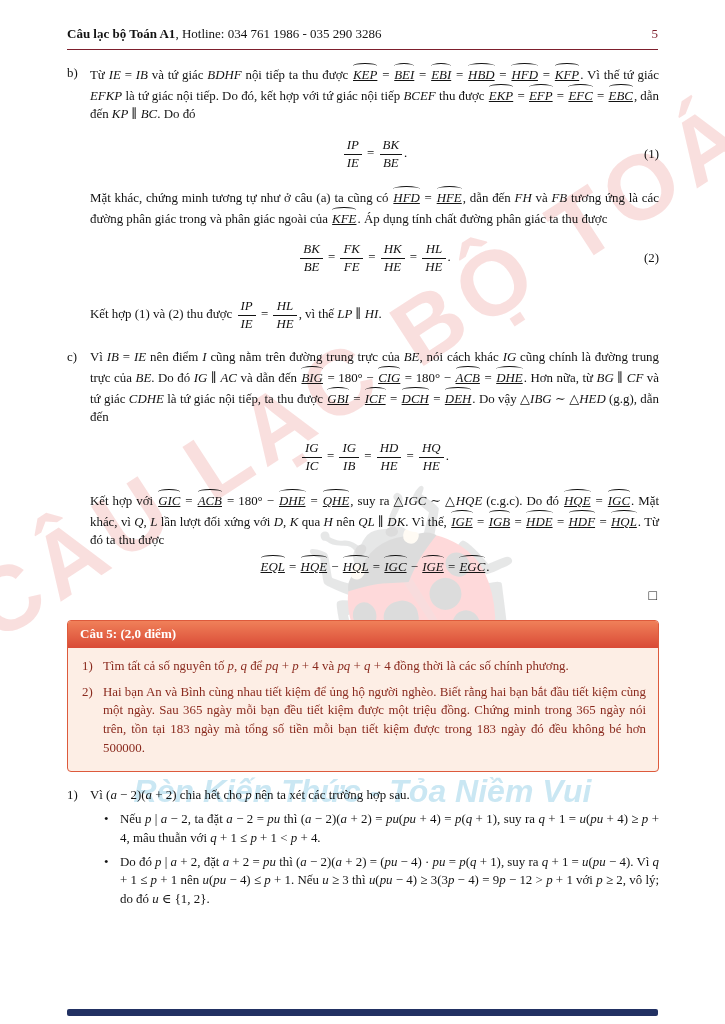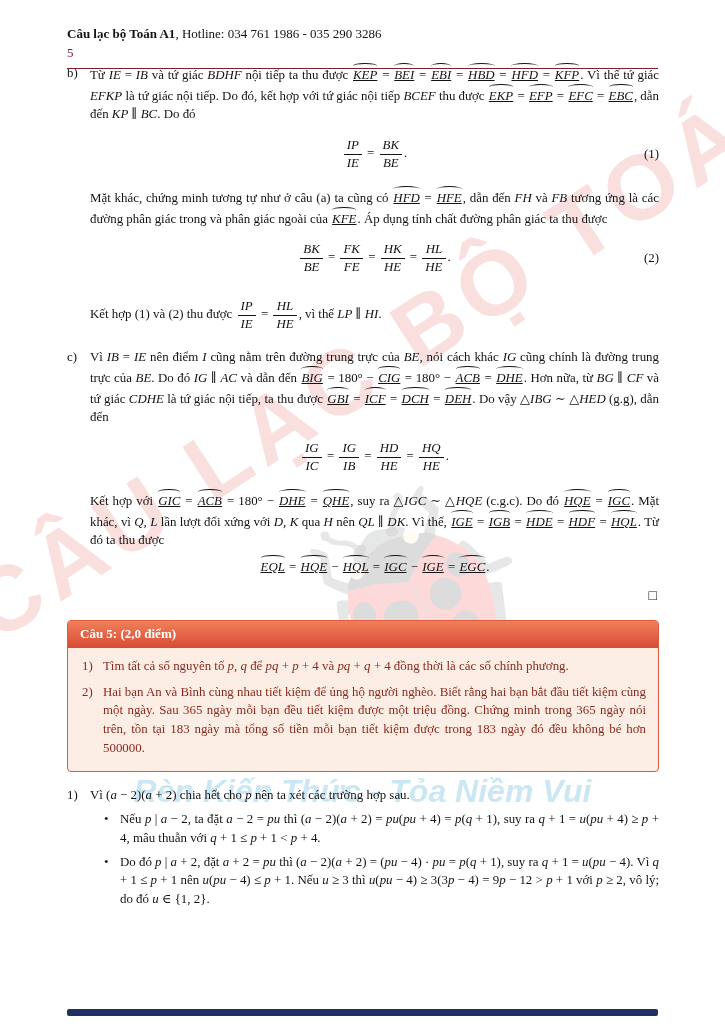--- a/index.html
+++ b/index.html
@@ -10,21 +10,21 @@
   .wm-text{position:absolute;left:-95px;top:300px;width:920px;text-align:center;
            transform:rotate(-33deg);font-weight:bold;font-size:92px;letter-spacing:8px;
            color:rgba(219,58,48,0.16);white-space:nowrap;font-family:"Liberation Sans",sans-serif;}
   .wm-bug{position:absolute;left:290px;top:455px;font-size:200px;opacity:0.16;transform:rotate(-12deg);}
   .wm-slogan{position:absolute;left:0;right:0;top:768px;text-align:center;font-size:32px;
              font-weight:bold;font-style:italic;color:rgba(122,196,226,0.40);
              font-family:"Liberation Sans",sans-serif;}
   
   .header{position:absolute;left:67px;right:67px;top:25px;z-index:2;display:flex;
           justify-content:space-between;align-items:baseline;padding-bottom:5px;
-          border-bottom:1.6px solid #7d1f2d;font-size:13px;flex-direction:column;}
+          border-bottom:1.6px solid #7d1f2d;font-size:13px;}
   .club{font-weight:bold;}
   .page-no{color:#7d1f2d;}
   
   .content{position:absolute;left:67px;right:66px;top:64px;z-index:1;}
   .item{position:relative;padding-left:23px;margin-bottom:9px;}
   .item-label{position:absolute;left:0;top:0;}
   p.par{margin:0 0 4px 0;text-align:justify;}
   i{font-style:italic;}
   
   .hat{position:relative;display:inline-block;padding:2px 1px 0;text-decoration:underline;}

